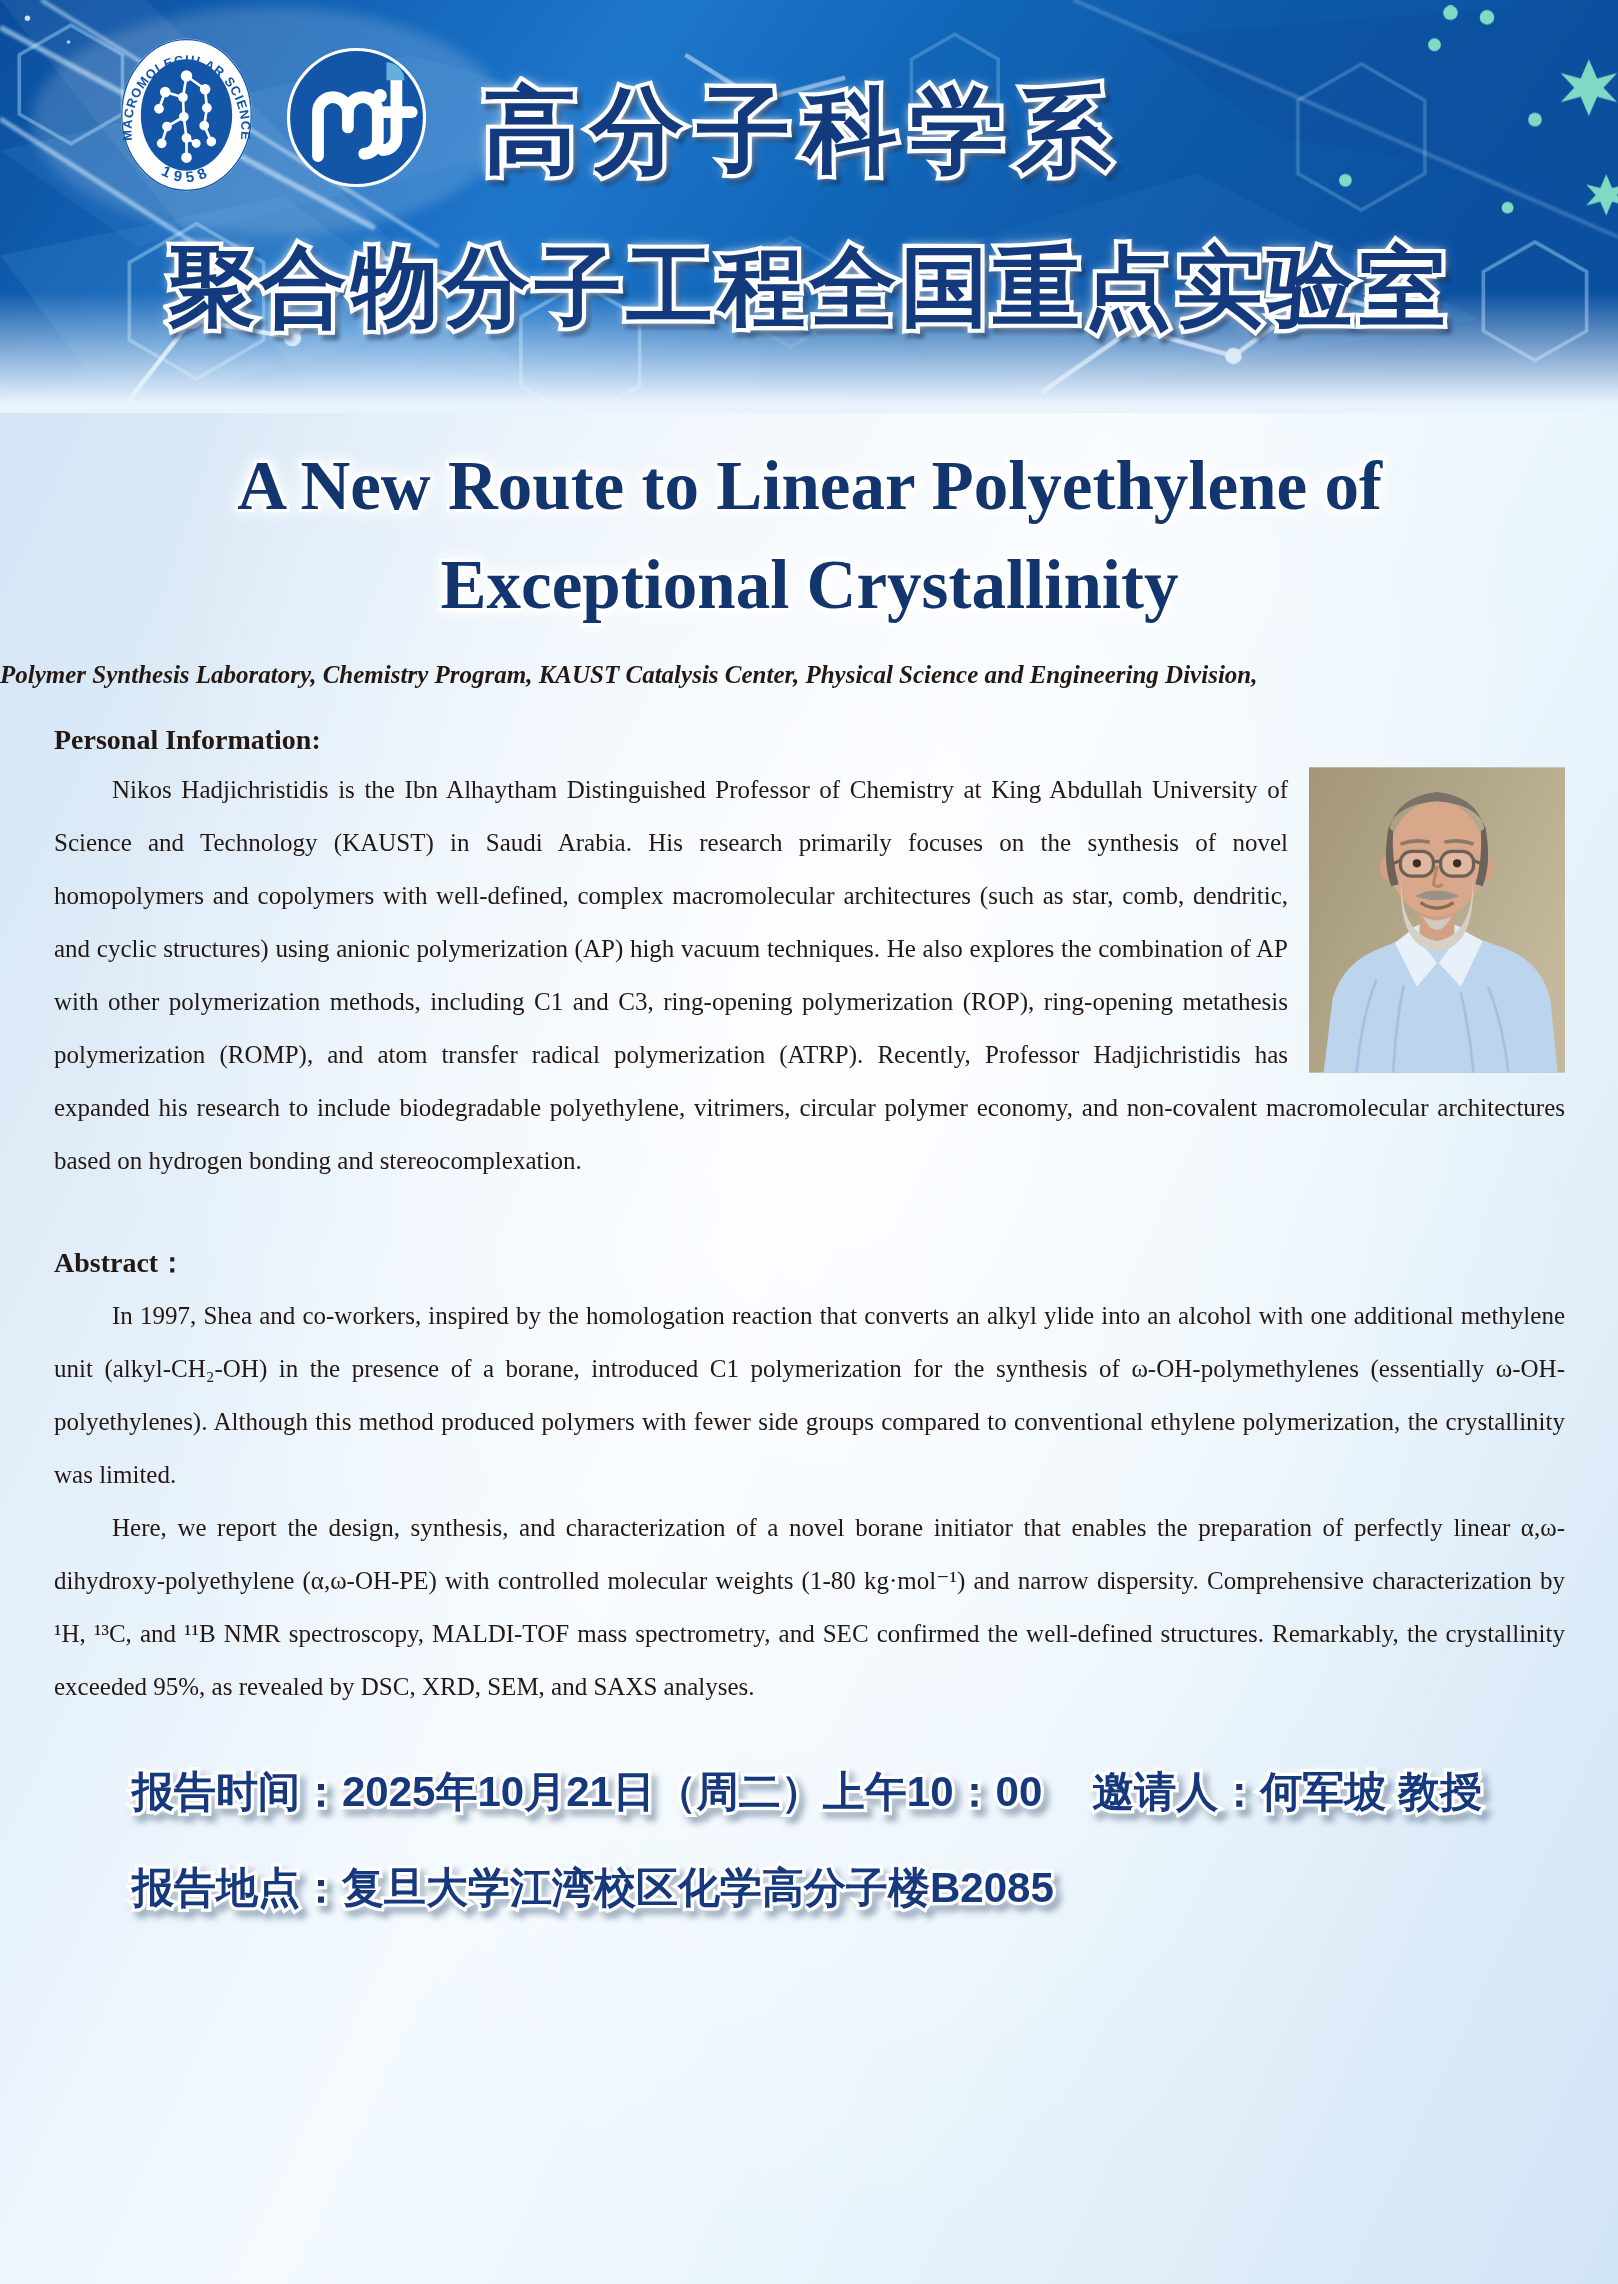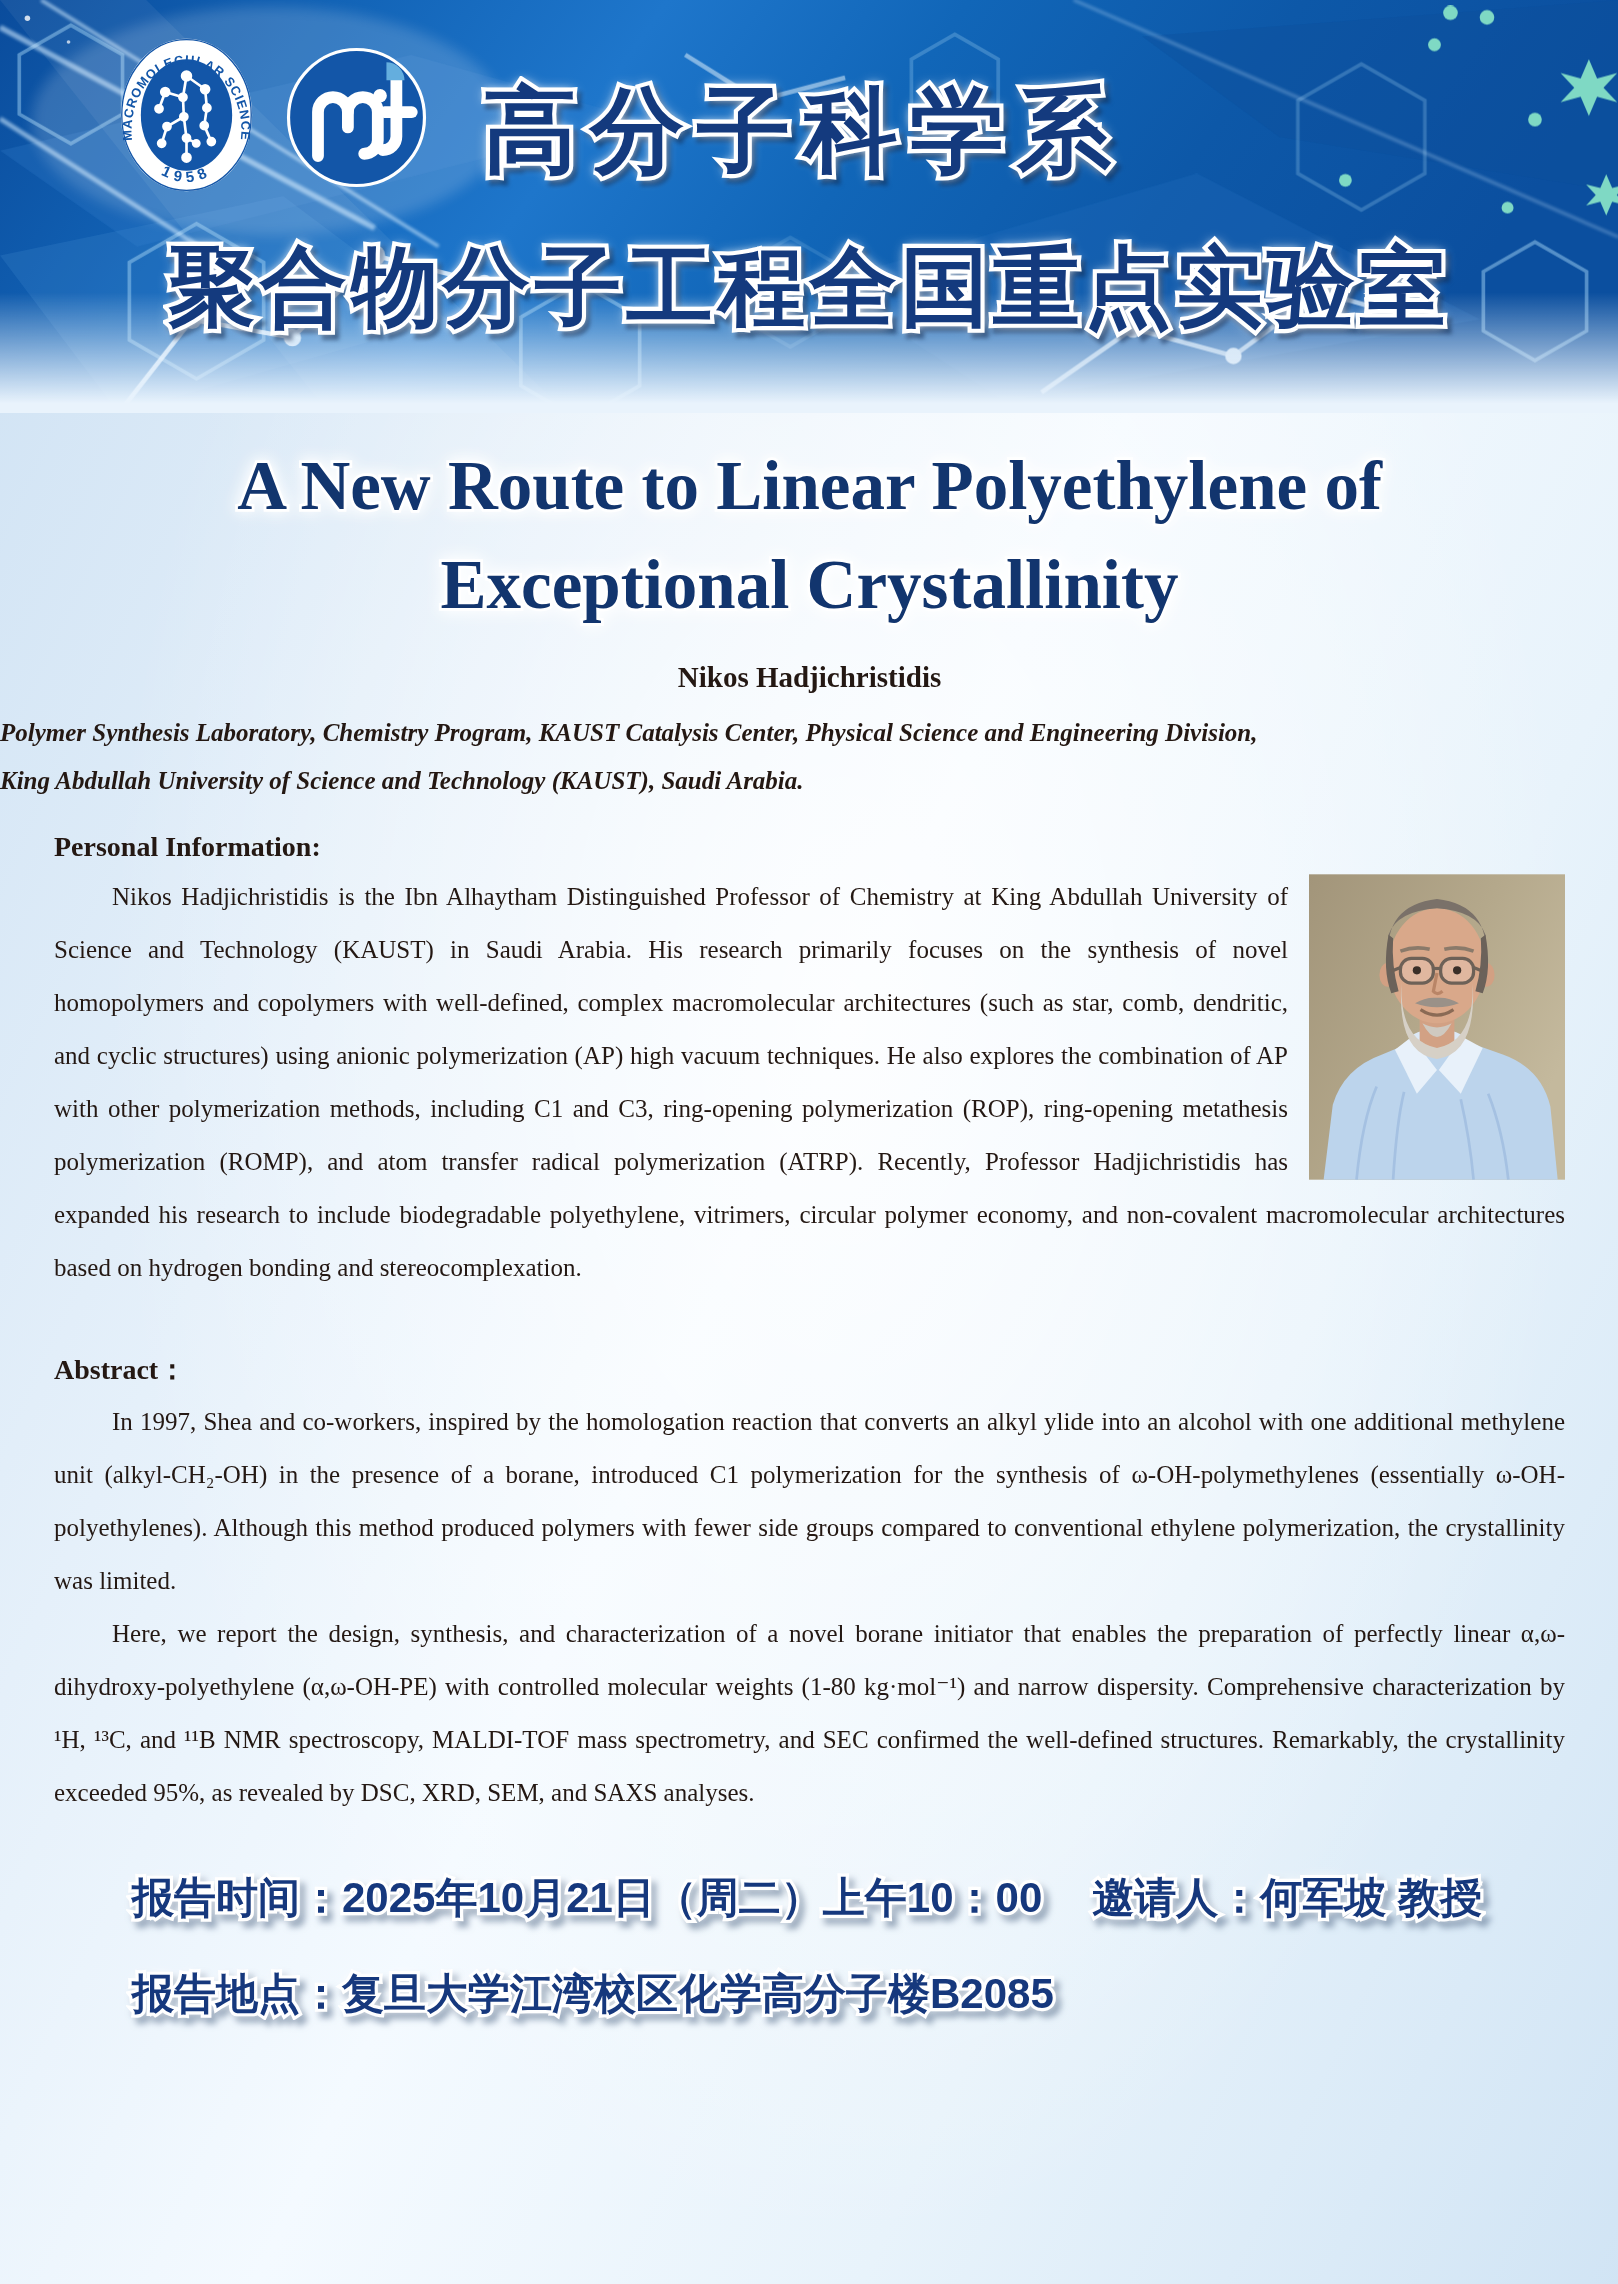--- a/index.html
+++ b/index.html
@@ -211,25 +211,23 @@
         </span>
       </div>
       <div class="tline">
         <span class="stk">
           <span class="stroke">Exceptional Crystallinity</span>
           <span class="fill">Exceptional Crystallinity</span>
         </span>
       </div>
     </div>
 
-    <div class="author">Nikos Hadjichristidis</div>
 
     <div class="affils">
       <div class="affil">Polymer Synthesis Laboratory, Chemistry Program, KAUST Catalysis Center, Physical Science and Engineering Division,</div>
-      <div class="affil">King Abdullah University of Science and Technology (KAUST), Saudi Arabia.</div>
     </div>
 
     <section class="sec">
       <h3 class="h pi-h">Personal Information:</h3>
       <div class="pi-body">
         <div class="photo">
           <svg viewBox="0 0 280 334">
             <defs>
               <linearGradient id="tanG" x1="0" y1="0" x2="1" y2="0.6">
                 <stop offset="0" stop-color="#a2957a"></stop>

